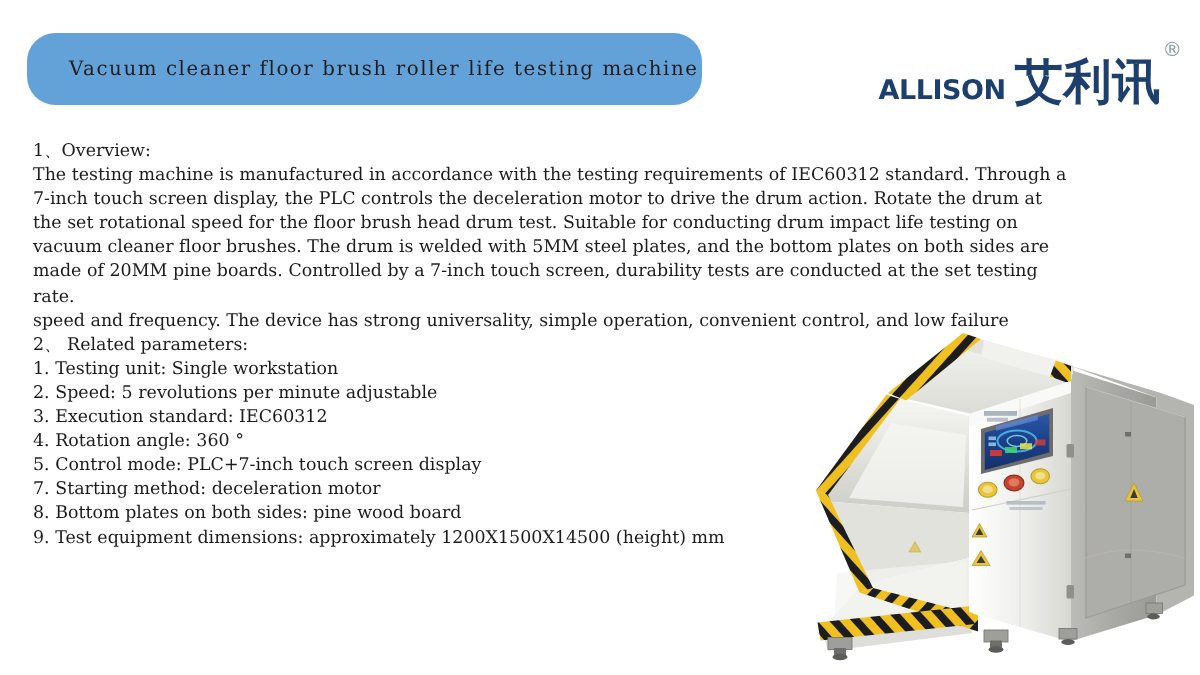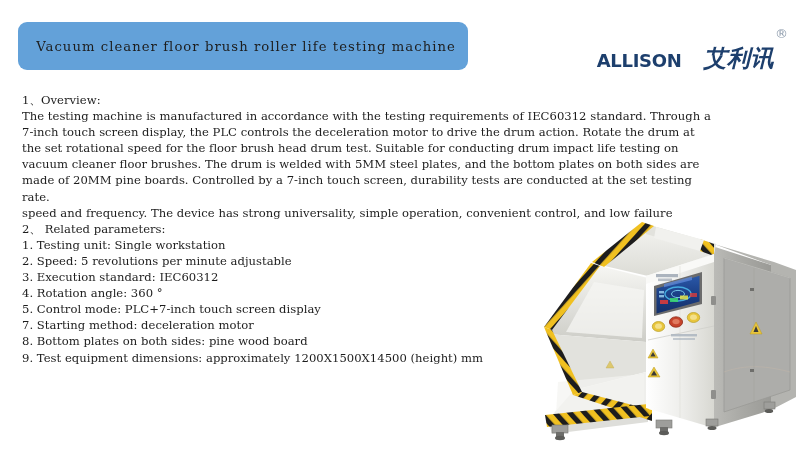--- a/index.html
+++ b/index.html
@@ -22,25 +22,24 @@
     position: absolute;
     left: 0; top: 0;
     width: 800px; height: 88px;
   }
 
   #title-banner {
     position: absolute;
     left: 18px; top: 22px;
     width: 450px; height: 48px;
     background: #63a1d9;
-    border-radius: 9px;
+    border-radius: 19px;
     display: flex;
     align-items: center;
-    padding-left: 6px;
-    justify-content: center;
+    padding-left: 28px;
   }
 
   #title-text {
     font-family: "DejaVu Serif", "Liberation Serif", serif;
     font-size: 13.2px;
     letter-spacing: 1.05px;
     color: #1d1d1d;
     white-space: nowrap;
   }
 
@@ -56,26 +55,25 @@
     font-family: "DejaVu Sans", "Liberation Sans", sans-serif;
     font-weight: bold;
     font-size: 18px;
     letter-spacing: -0.3px;
     color: #1d3f6d;
     line-height: 1;
   }
   #logo-cn {
     font-family: "DejaVu Sans", "Liberation Sans", sans-serif;
     font-weight: bold;
-    font-size: 23px;
+    font-size: 32px;
     color: #1d3f6d;
     line-height: 1;
-    margin-left: 22px;
+    margin-left: 6px;
     letter-spacing: 0.5px;
-    font-style: italic;
   }
   #logo-reg {
     font-family: "DejaVu Sans", "Liberation Sans", sans-serif;
     font-size: 13px;
     color: #8c9aab;
     align-self: flex-start;
     margin-left: 1px;
     margin-top: -4px;
   }
 

